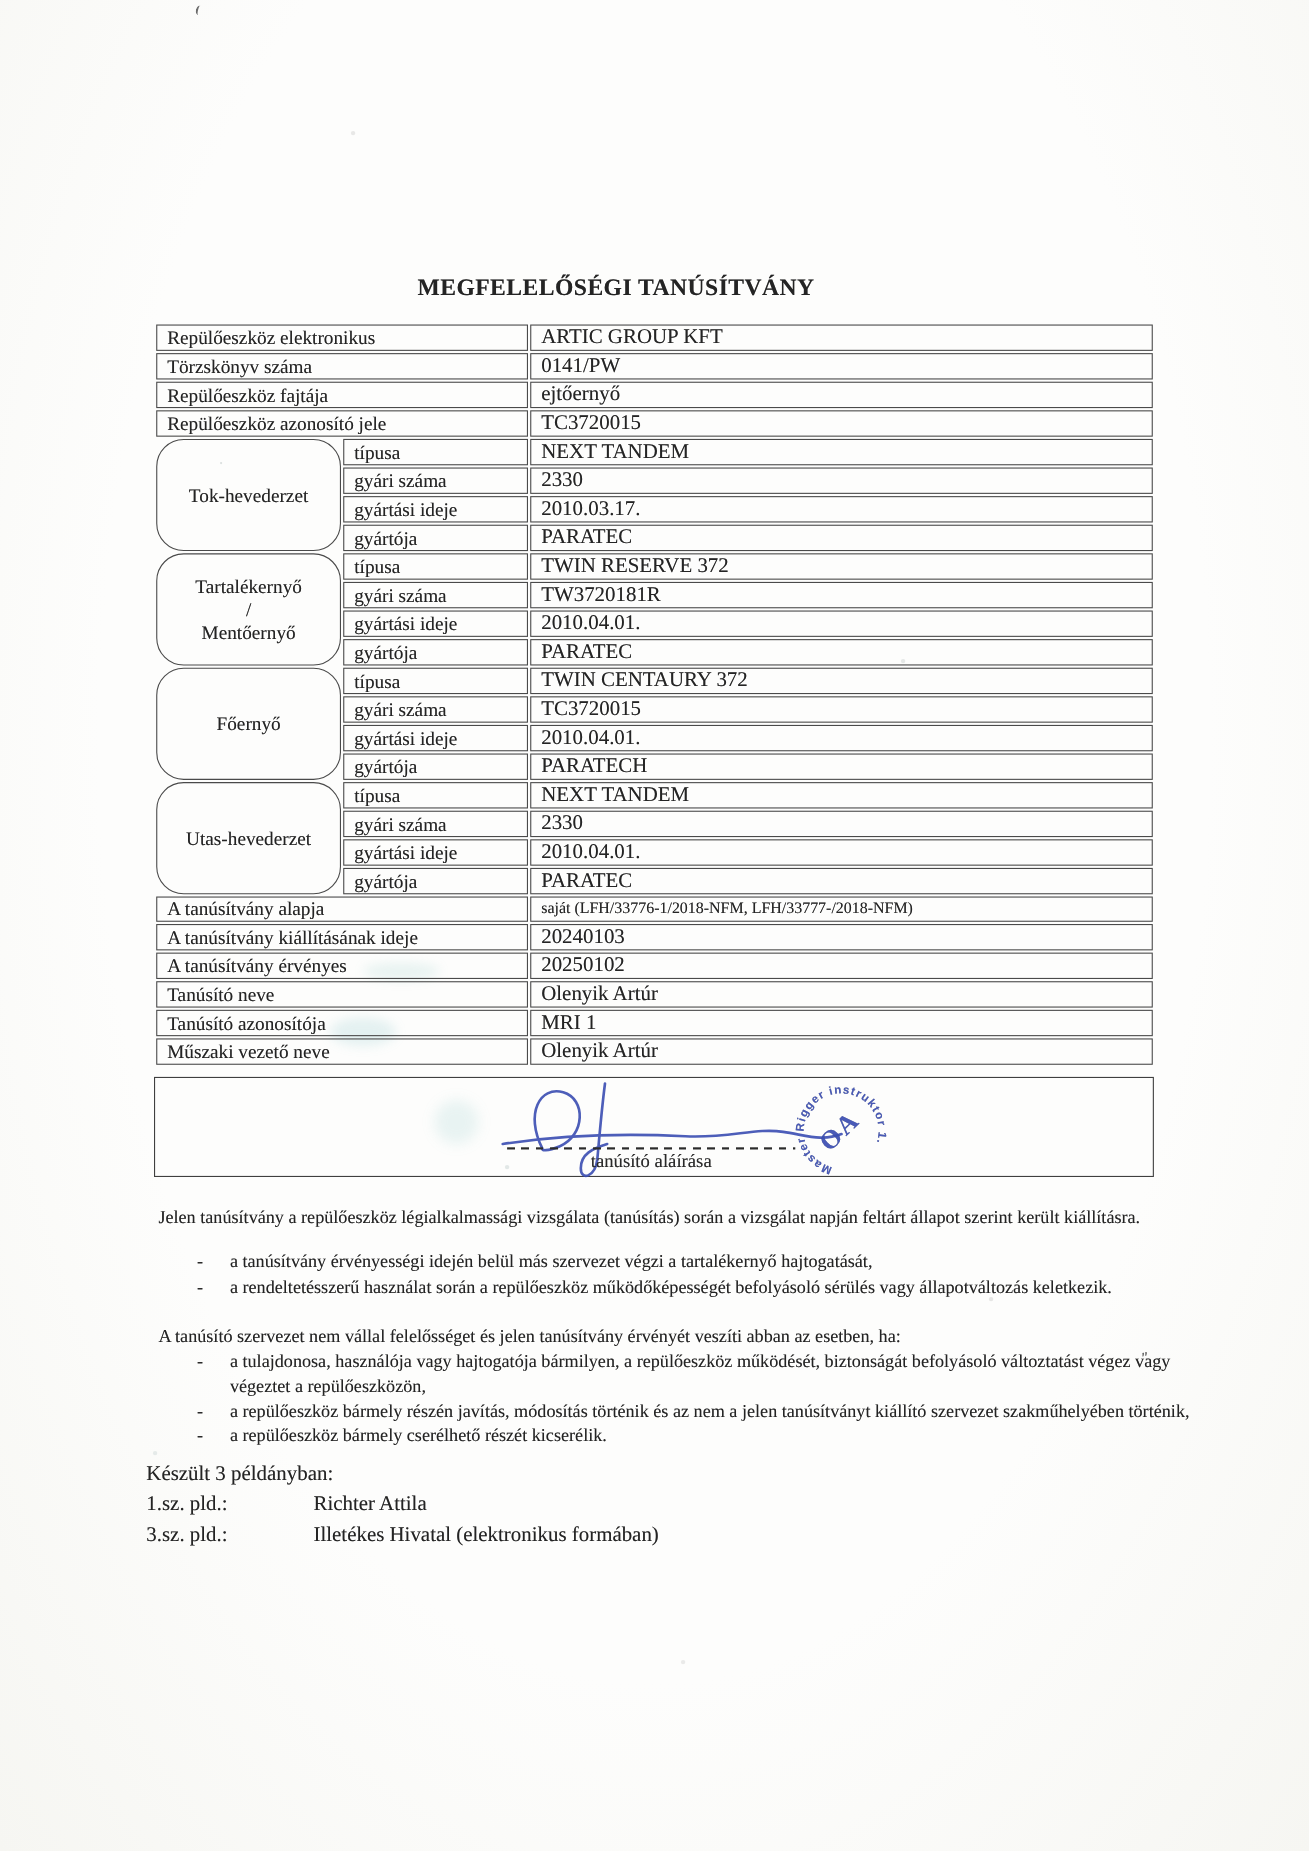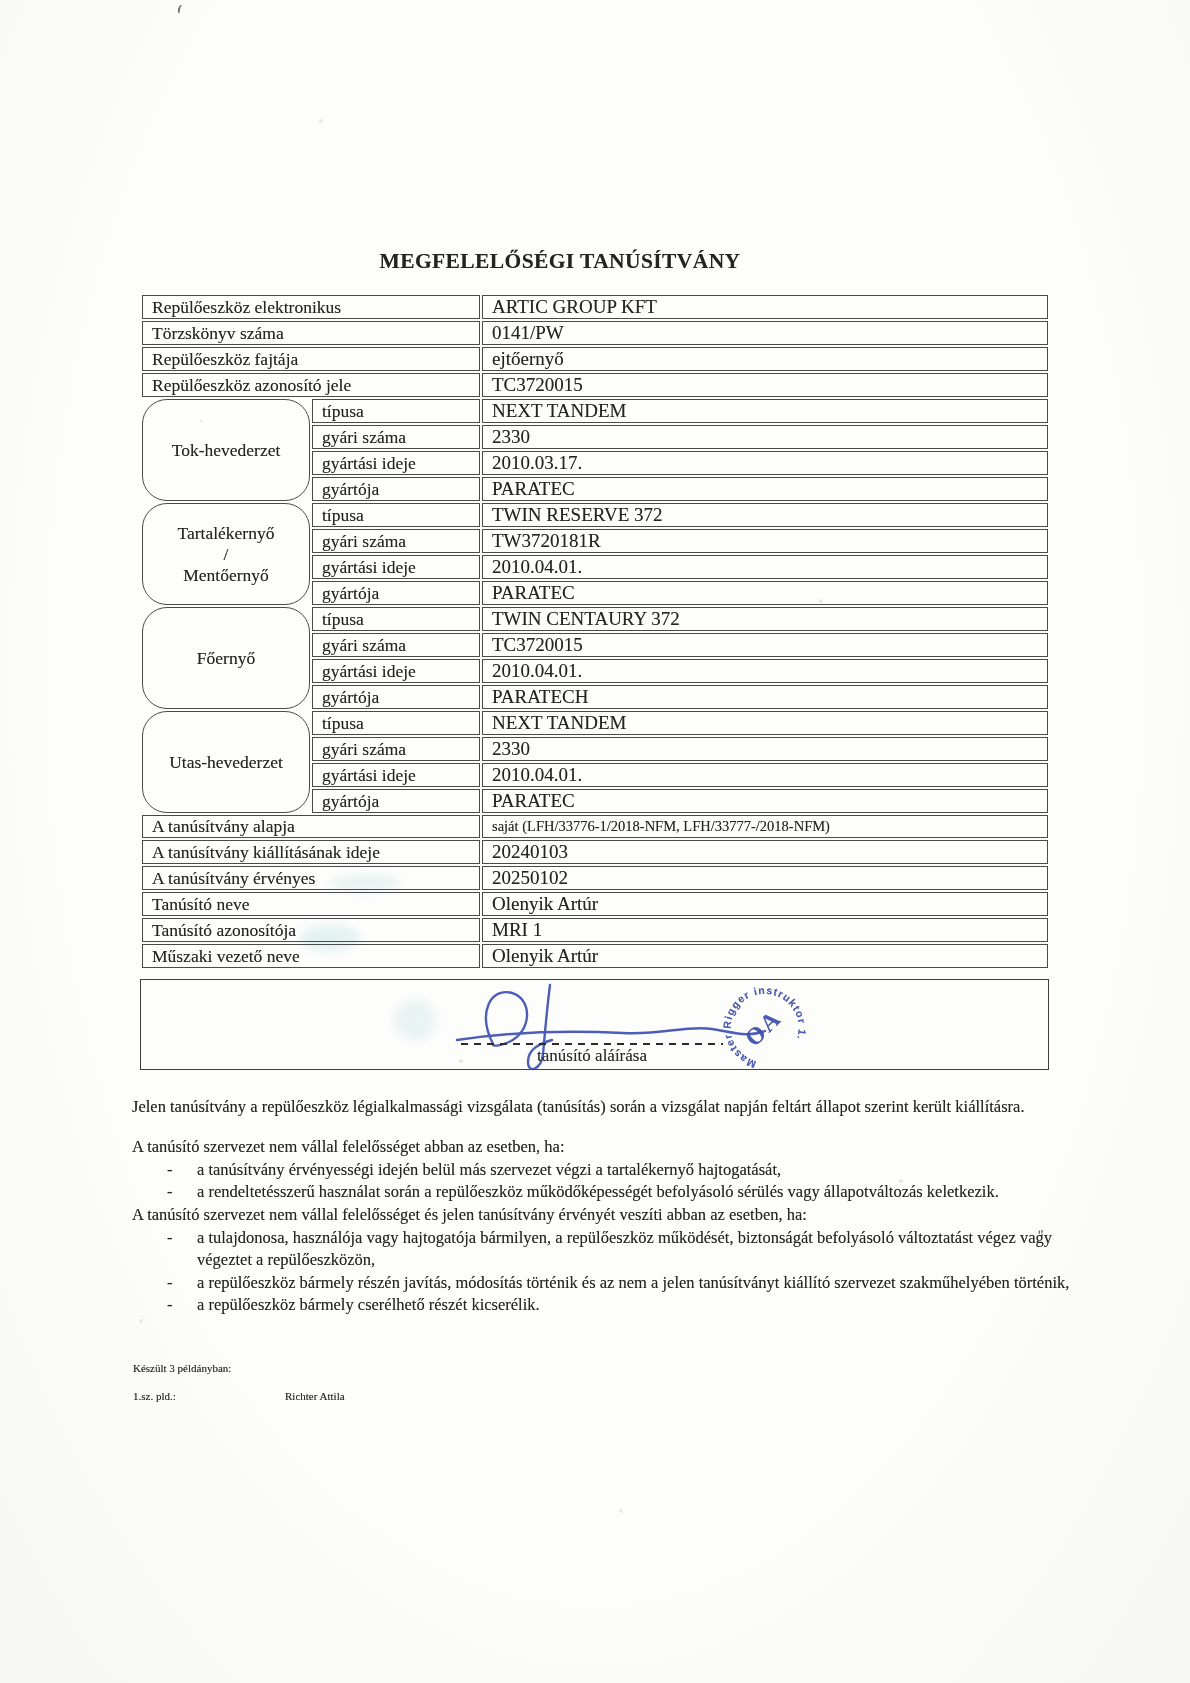--- a/index.html
+++ b/index.html
@@ -56,29 +56,29 @@
     font-family:"Liberation Sans","DejaVu Sans",sans-serif;
     font-size:10.5px;font-weight:600;letter-spacing:1.1px;
     fill:#3a4db2;opacity:.92;
   }
   .stamp-oa{
     font-family:"Liberation Serif","DejaVu Serif",serif;
     font-size:24px;font-weight:bold;letter-spacing:2px;
     fill:#3a4db2;opacity:.92;
   }
   
-  .para{position:absolute;left:132px;width:952px;font-size:16.5px;line-height:22.5px;}
+  .para{position:absolute;left:144px;width:952px;font-size:16.5px;line-height:22.5px;}
   .p1{top:1096px;}
   .pblock2{top:1136px;}
   .pblock3{top:1204px;}
   .bullet{display:flex;margin-left:35px;}
   .bullet .dash{width:30px;flex:0 0 30px;}
   .bullet .btxt{flex:1;}
   
-  .copies{position:absolute;left:133px;top:1354px;font-size:11px;line-height:28px;}
+  .copies{position:absolute;left:133px;top:1326px;font-size:19px;line-height:28px;}
   .copyrow{display:flex;}
   .copylabel{width:152px;flex:0 0 152px;}
   
   .art-pen{position:absolute;left:178px;top:5px;width:5px;height:9px;
            border-left:2px solid #3c3c3c;border-radius:60% 0 0 60%;transform:rotate(14deg);opacity:.75;}
   .art-teal1{position:absolute;left:300px;top:925px;width:60px;height:26px;border-radius:50%;
              background:rgba(80,170,175,.14);filter:blur(5px);}
   .art-teal2{position:absolute;left:395px;top:1000px;width:40px;height:40px;border-radius:50%;
              background:rgba(80,170,175,.12);filter:blur(6px);}
   .art-teal3{position:absolute;left:330px;top:875px;width:70px;height:16px;border-radius:50%;
@@ -252,21 +252,20 @@
       <text class="stamp-ring">
         <textPath href="#ringPath" startOffset="116">Master Rigger instruktor 1.</textPath>
       </text>
       <text class="stamp-oa" x="55" y="63" text-anchor="middle" transform="rotate(-44 55 55)">OA</text>
     </svg>
   </div>
 
   <div class="para p1">Jelen tanúsítvány a repülőeszköz légialkalmassági vizsgálata (tanúsítás) során a vizsgálat napján feltárt állapot szerint került kiállításra.</div>
 
   <div class="para pblock2">
-    <div>A tanúsító szervezet nem vállal felelősséget abban az esetben, ha:</div>
     <div class="bullet">
       <span class="dash">-</span>
       <span class="btxt">a tanúsítvány érvényességi idején belül más szervezet végzi a tartalékernyő hajtogatását,</span>
     </div>
     <div class="bullet">
       <span class="dash">-</span>
       <span class="btxt">a rendeltetésszerű használat során a repülőeszköz működőképességét befolyásoló sérülés vagy állapotváltozás keletkezik.</span>
     </div>
   </div>
 
@@ -285,15 +284,19 @@
       <span class="btxt">a repülőeszköz bármely cserélhető részét kicserélik.</span>
     </div>
   </div>
 
   <div class="copies">
     <div>Készült 3 példányban:</div>
     <div class="copyrow">
       <span class="copylabel">1.sz. pld.:</span>
       <span>Richter Attila</span>
     </div>
+    <div class="copyrow">
+      <span class="copylabel">3.sz. pld.:</span>
+      <span>Illetékes Hivatal (elektronikus formában)</span>
+    </div>
   </div>
 
 </div>
 
 </body></html>

